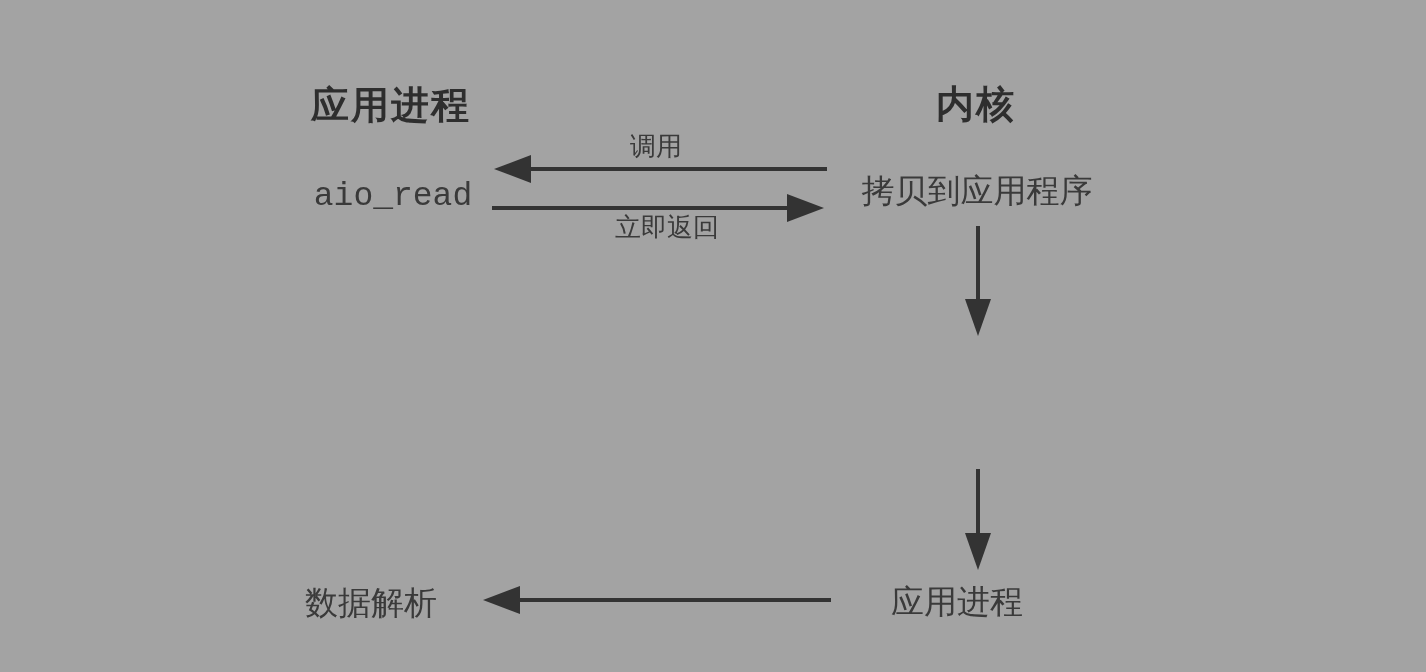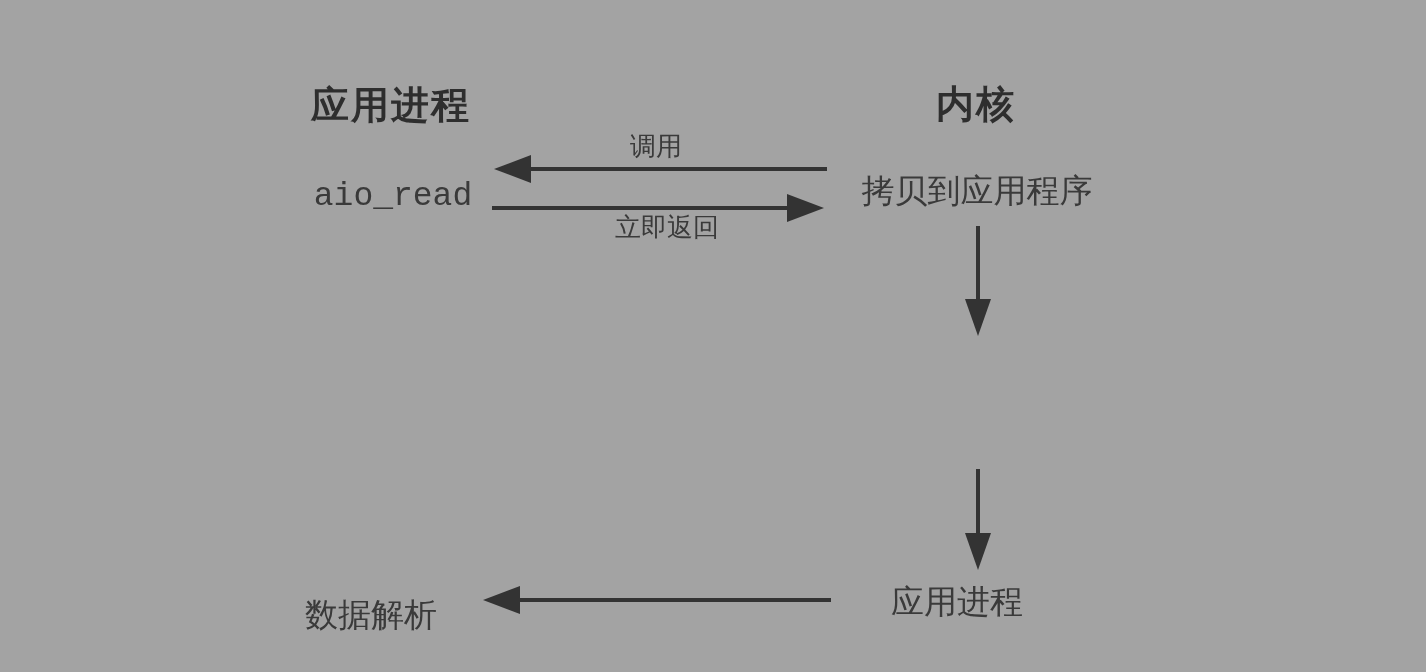--- a/index.html
+++ b/index.html
@@ -98,15 +98,15 @@
 
   <div class="txt arrow-label" style="left:656px; top:146px;">调用</div>
 
   <div class="txt arrow-label" style="left:657px; top:227px;margin-left:10px;">立即返回</div>
 
   <div class="txt node two-line" style="left:978px; top:402px;">
   </div>
 
   <div class="txt node" style="left:957px; top:602px;">应用进程</div>
 
-  <div class="txt node" style="left:371px; top:603px;margin-top:12px;">数据解析</div>
+  <div class="txt node" style="left:371px; top:603px;">数据解析</div>
 
 </div>
 
 </body></html>

